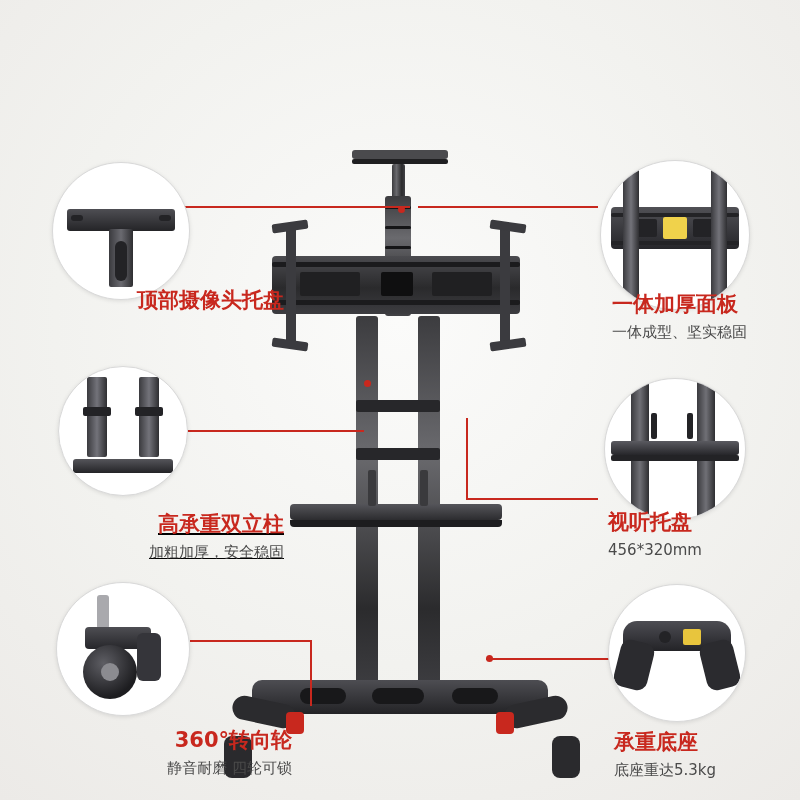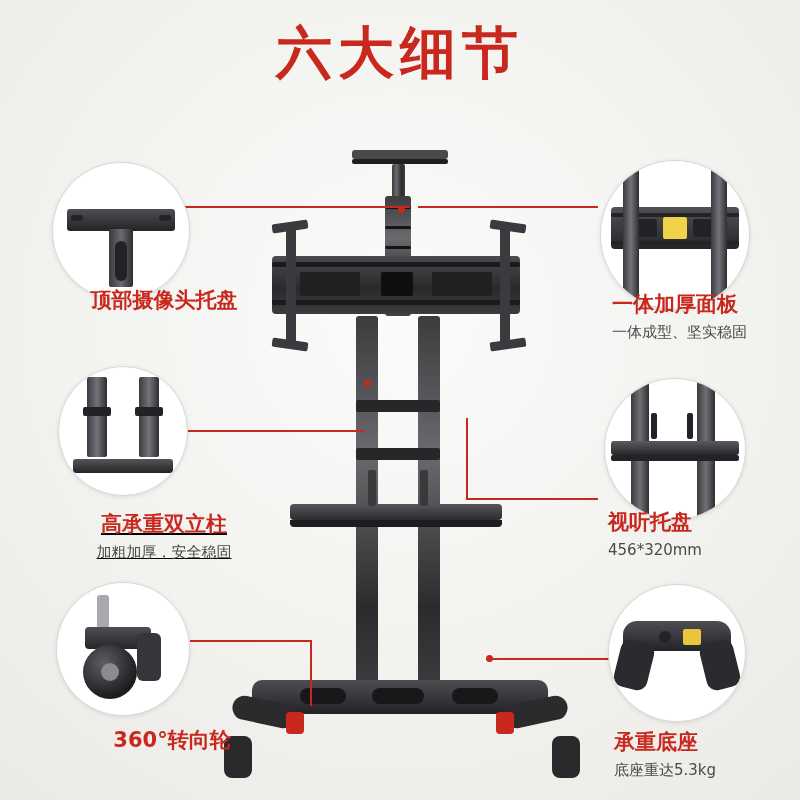--- a/index.html
+++ b/index.html
@@ -50,21 +50,21 @@
   .label .l1{
     font-size:21px;font-weight:bold;color:#c8281e;
     font-family:"DejaVu Sans", sans-serif;
     line-height:1.2;white-space:nowrap;
   }
   .label .l2{
     font-size:15px;color:#4a4a4a;margin-top:5px;
     font-family:"DejaVu Sans", sans-serif;
     line-height:1.35;white-space:nowrap;
   }
-  .label.left{text-align:center;}
+  .label.left{text-align:right;}
   .label.right{text-align:left;}
 
   
   .ln{position:absolute;background:#c8281e;}
   .lnh{height:1.6px;}
   .lnv{width:1.6px;}
   .dot{
     position:absolute;width:7px;height:7px;border-radius:50%;
     background:#c8281e;
   }
@@ -82,21 +82,20 @@
   .bar.lite{background:#5a5a5e;}
   .bar.dark{background:#232326;}
 
   .wheelbody{position:absolute;border-radius:50%;}
 </style>
 </head>
 <body>
 
 <div class="page">
 
-  <div class="title">六大细节</div>
 
   <div class="stand">
 
     <div class="mt l" style="left:352px;top:150px;width:96px;height:9px;border-radius:3px;"></div>
     <div class="mt d" style="left:352px;top:159px;width:96px;height:5px;"></div>
     <div class="mt g" style="left:392px;top:164px;width:13px;height:44px;"></div>
 
     <div class="mt gv" style="left:385px;top:196px;width:26px;height:120px;border-radius:3px;"></div>
     <div class="mt dark" style="left:385px;top:206px;width:26px;height:3px;background:#151517;"></div>
     <div class="mt dark" style="left:385px;top:226px;width:26px;height:3px;background:#151517;"></div>
@@ -193,20 +192,21 @@
     <div class="inner">
       <div class="bar lite" style="left:40px;top:12px;width:12px;height:34px;border-radius:3px;background:#a9a9ad;"></div>
       <div class="bar" style="left:28px;top:44px;width:66px;height:22px;border-radius:4px;background:linear-gradient(180deg,#4e4e53,#26262a);"></div>
       <div class="wheelbody" style="left:26px;top:62px;width:54px;height:54px;background:radial-gradient(circle at 38% 34%, #5e5e64, #1d1d20 70%);"></div>
       <div class="wheelbody" style="left:44px;top:80px;width:18px;height:18px;background:#8b8b90;"></div>
       <div class="bar" style="left:80px;top:50px;width:24px;height:48px;border-radius:6px;background:#35353a;"></div>
     </div>
   </div>
   <div class="label left" style="left:52px;top:728px;">
     <div class="l1">360°转向轮</div>
+    <div class="l2">静音耐磨  四轮可锁</div>
   </div>
 
   <div class="circle" style="left:600px;top:160px;width:148px;height:148px;">
     <div class="inner">
       <div class="bar" style="left:10px;top:46px;width:128px;height:42px;border-radius:4px;background:linear-gradient(180deg,#505055,#26262a);"></div>
       <div class="bar dark" style="left:10px;top:52px;width:128px;height:4px;"></div>
       <div class="bar dark" style="left:10px;top:80px;width:128px;height:4px;"></div>
       <div class="bar dark" style="left:26px;top:58px;width:30px;height:18px;border-radius:2px;"></div>
       <div class="bar dark" style="left:92px;top:58px;width:30px;height:18px;border-radius:2px;"></div>
       <div class="bar" style="left:62px;top:56px;width:24px;height:22px;background:#f0d24b;border-radius:2px;"></div>

